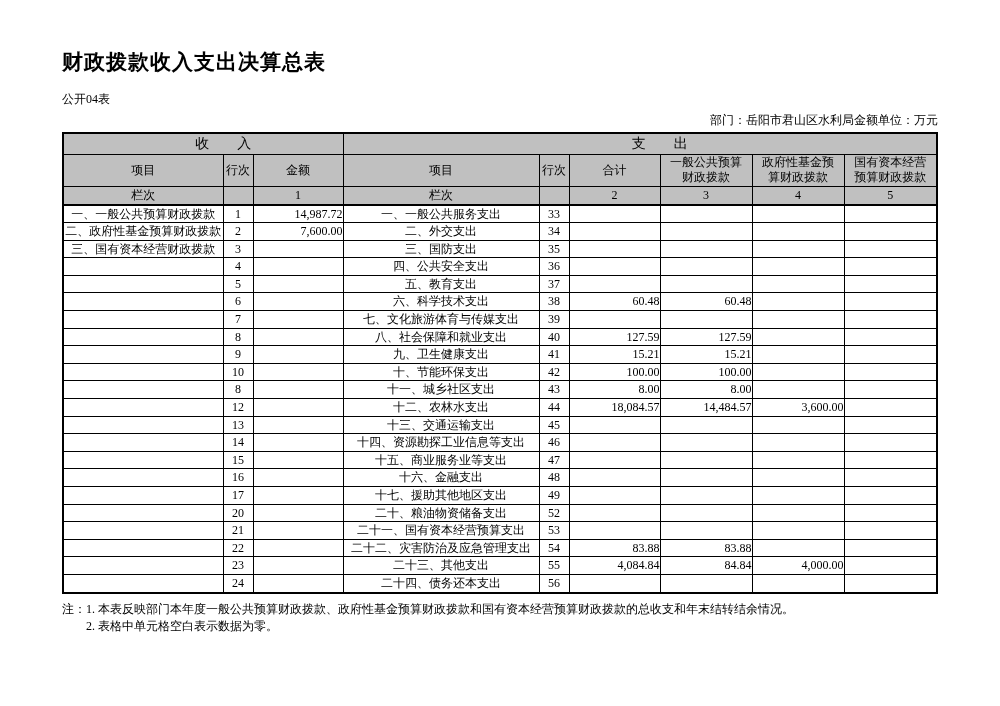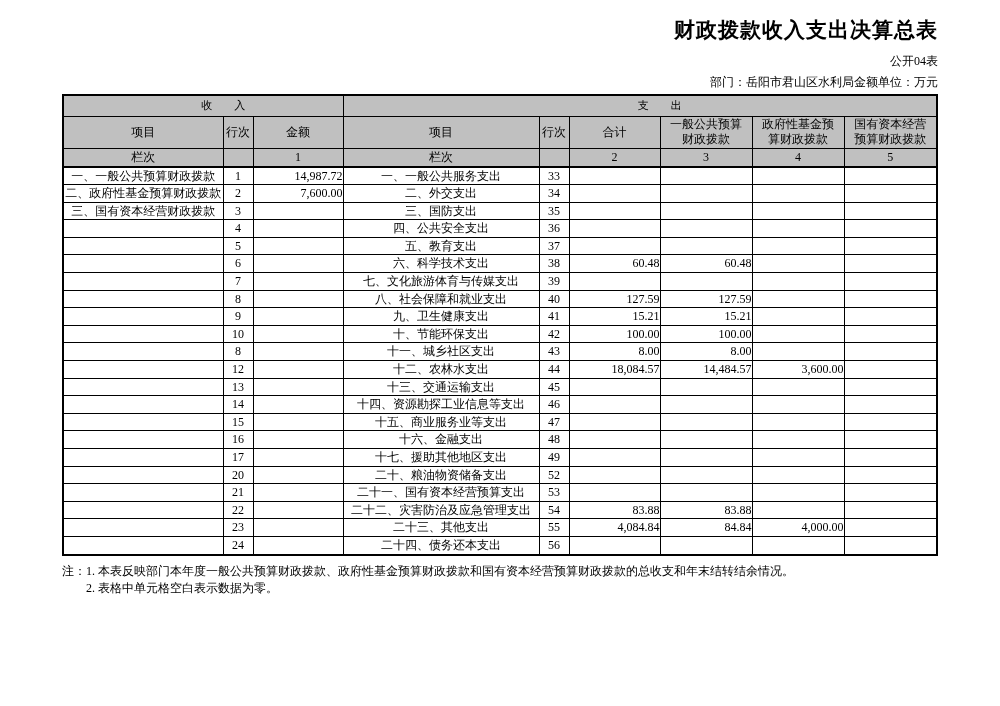--- a/index.html
+++ b/index.html
@@ -3,36 +3,36 @@
 <meta charset="utf-8">
 <style>
   * { box-sizing: border-box; }
   html, body { margin: 0; padding: 0; }
   body {
     width: 1000px; height: 706px; background: #ffffff; color: #000;
     font-family: "Liberation Serif", "DejaVu Serif", serif;
   }
   .sheet { width: 876px; margin-left: 62px; }
   .title {
-    padding-top: 16px; text-align: right;
+    padding-top: 48px; text-align: left;
     font-size: 21px; font-weight: bold; letter-spacing: 1px; line-height: 28px;
   }
-  .doc-code { text-align: right; font-size: 12px; line-height: 14px; margin-top: 10px; }
+  .doc-code { font-size: 12px; line-height: 14px; margin-top: 16px; }
   .meta { display: flex; justify-content: flex-end; font-size: 12px; line-height: 16px; margin-top: 6px; }
   table.fin {
     border-collapse: collapse; table-layout: fixed; width: 876px;
     border: 2px solid #000; margin-top: 4px;
   }
   table.fin td {
     border: 1px solid #000; font-size: 12px; overflow: hidden;
     padding: 0; vertical-align: middle;
   }
   thead td { background: #c0c0c0; text-align: center; }
   thead { border-bottom: 2px solid #000; }
-  tr.group-row td { height: 21px; font-size: 11px; padding-left: 40px; }
+  tr.group-row td { height: 21px; font-size: 14px; padding-left: 40px; }
   tr.cols-row td { height: 32px; line-height: 1.25; white-space: pre-line; }
   tr.index-row td { height: 16px; }
   tbody td { height: 16.6px; line-height: 16.6px; background: #fff; }
   td.sec { border-left: 2px solid #000; margin-left: 40px; }
   td.item { text-align: center; padding-left: 2px; }
   td.line { text-align: center; }
   td.num { text-align: right; padding-right: 2px; }
   .notes { display: flex; align-items: flex-start; font-size: 12px; line-height: 17px; margin-top: 7px; }
   .notes .prefix { white-space: nowrap; }
 </style>

